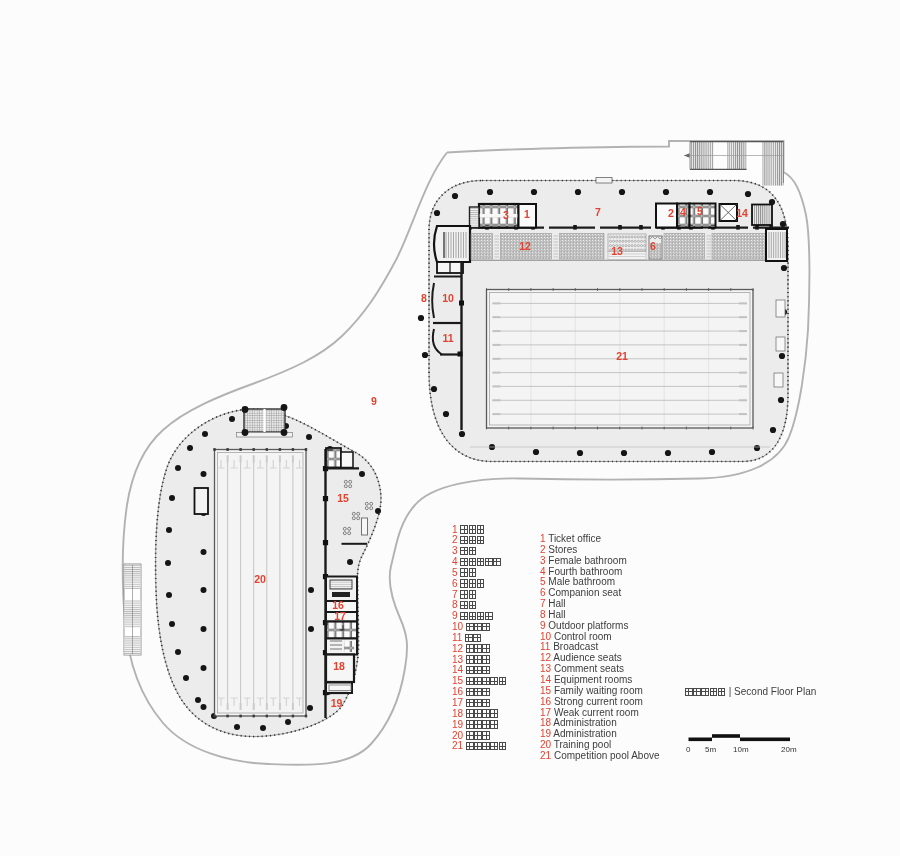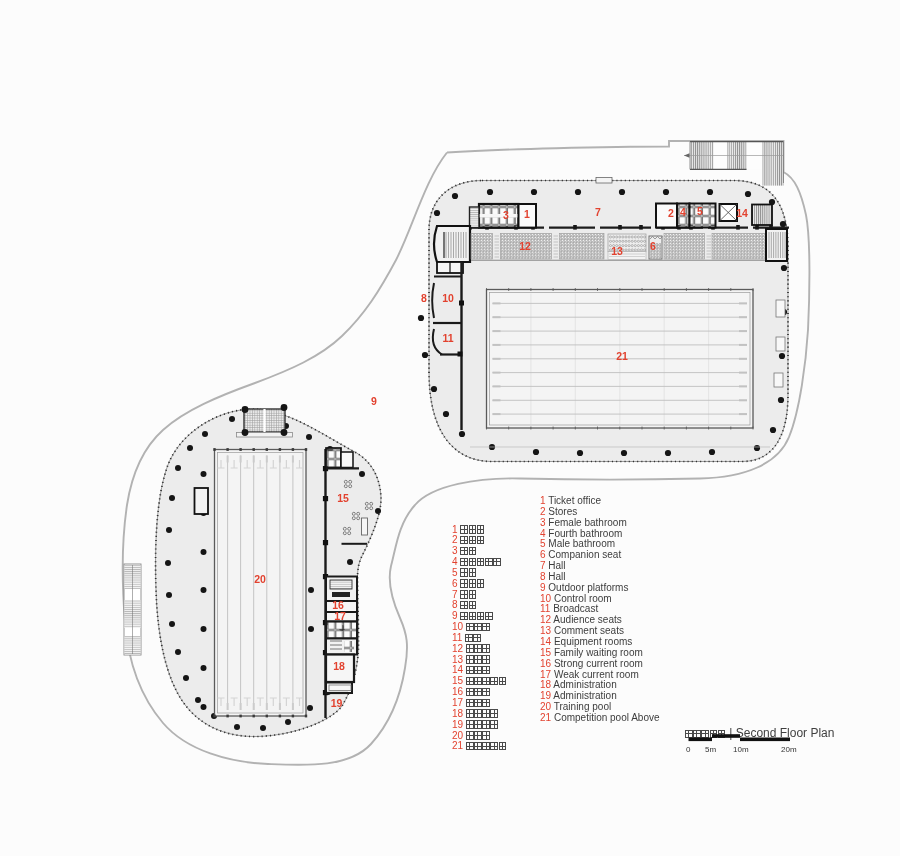--- a/index.html
+++ b/index.html
@@ -605,21 +605,21 @@
 <div><b>14</b> <span class="cn"></span><span class="cn"></span><span class="cn"></span></div>
 <div><b>15</b> <span class="cn"></span><span class="cn"></span><span class="cn"></span><span class="cn"></span><span class="cn"></span></div>
 <div><b>16</b> <span class="cn"></span><span class="cn"></span><span class="cn"></span></div>
 <div><b>17</b> <span class="cn"></span><span class="cn"></span><span class="cn"></span></div>
 <div><b>18</b> <span class="cn"></span><span class="cn"></span><span class="cn"></span><span class="cn"></span></div>
 <div><b>19</b> <span class="cn"></span><span class="cn"></span><span class="cn"></span><span class="cn"></span></div>
 <div><b>20</b> <span class="cn"></span><span class="cn"></span><span class="cn"></span></div>
 <div><b>21</b> <span class="cn"></span><span class="cn"></span><span class="cn"></span><span class="cn"></span><span class="cn"></span></div>
 </div>
 
-<div class="lg" style="left:540px;top:496px;">
+<div class="lg" style="left:540px;top:534px;">
 <div><b>1</b> Ticket office</div>
 <div><b>2</b> Stores</div>
 <div><b>3</b> Female bathroom</div>
 <div><b>4</b> Fourth bathroom</div>
 <div><b>5</b> Male bathroom</div>
 <div><b>6</b> Companion seat</div>
 <div><b>7</b> Hall</div>
 <div><b>8</b> Hall</div>
 <div><b>9</b> Outdoor platforms</div>
 <div><b>10</b> Control room</div>
@@ -629,21 +629,21 @@
 <div><b>14</b> Equipment rooms</div>
 <div><b>15</b> Family waiting room</div>
 <div><b>16</b> Strong current room</div>
 <div><b>17</b> Weak current room</div>
 <div><b>18</b> Administration</div>
 <div><b>19</b> Administration</div>
 <div><b>20</b> Training pool</div>
 <div><b>21</b> Competition pool Above</div>
 </div>
 
-<div class="lg" style="left:685px;top:728px;font-size:12px;color:#3f3f3f;"><span class="cn"></span><span class="cn"></span><span class="cn"></span><span class="cn"></span><span class="cn"></span> | Second Floor Plan</div>
+<div class="lg" style="left:685px;top:687px;font-size:10px;color:#3f3f3f;"><span class="cn"></span><span class="cn"></span><span class="cn"></span><span class="cn"></span><span class="cn"></span> | Second Floor Plan</div>
 
 <svg width="130" height="30" viewBox="0 0 130 30" style="position:absolute;left:683px;top:730px">
       <rect x="5.5" y="7.5" width="23.5" height="3.6" fill="#111"></rect>
       <rect x="29" y="4.2" width="28" height="3.6" fill="#111"></rect>
       <rect x="57" y="7.5" width="50" height="3.6" fill="#111"></rect>
       <g font-family="Liberation Sans,sans-serif" font-size="8" fill="#333">
         <text x="3" y="22">0</text>
         <text x="22" y="22">5m</text>
         <text x="50" y="22">10m</text>
         <text x="98" y="22">20m</text>

